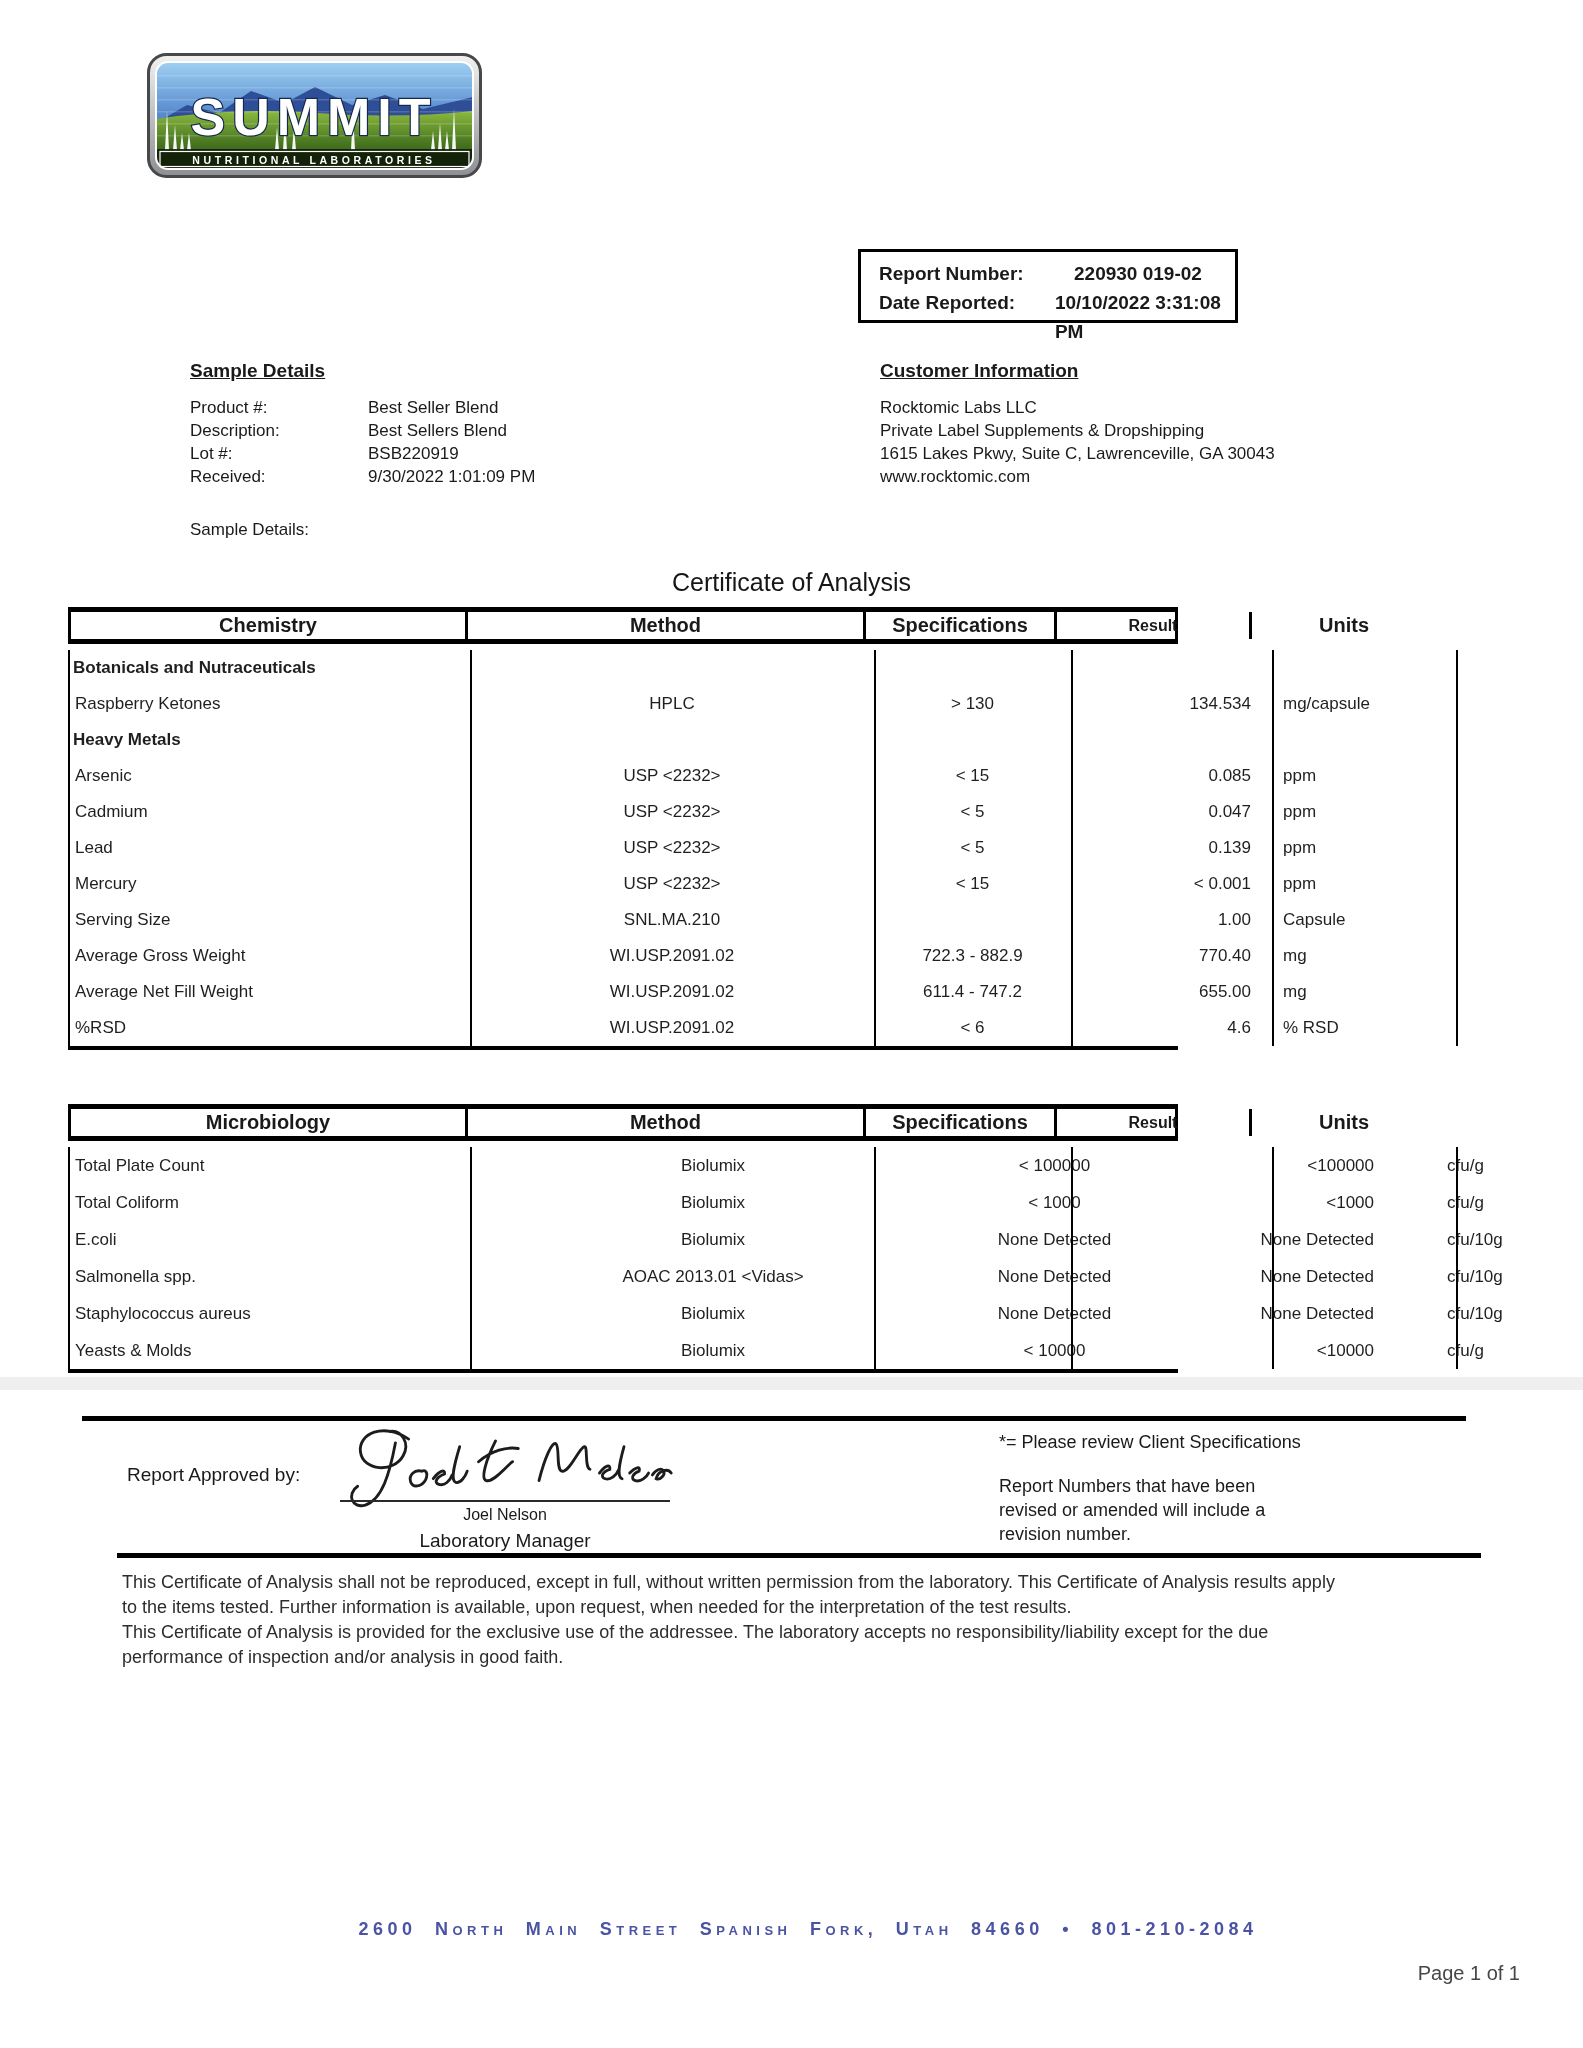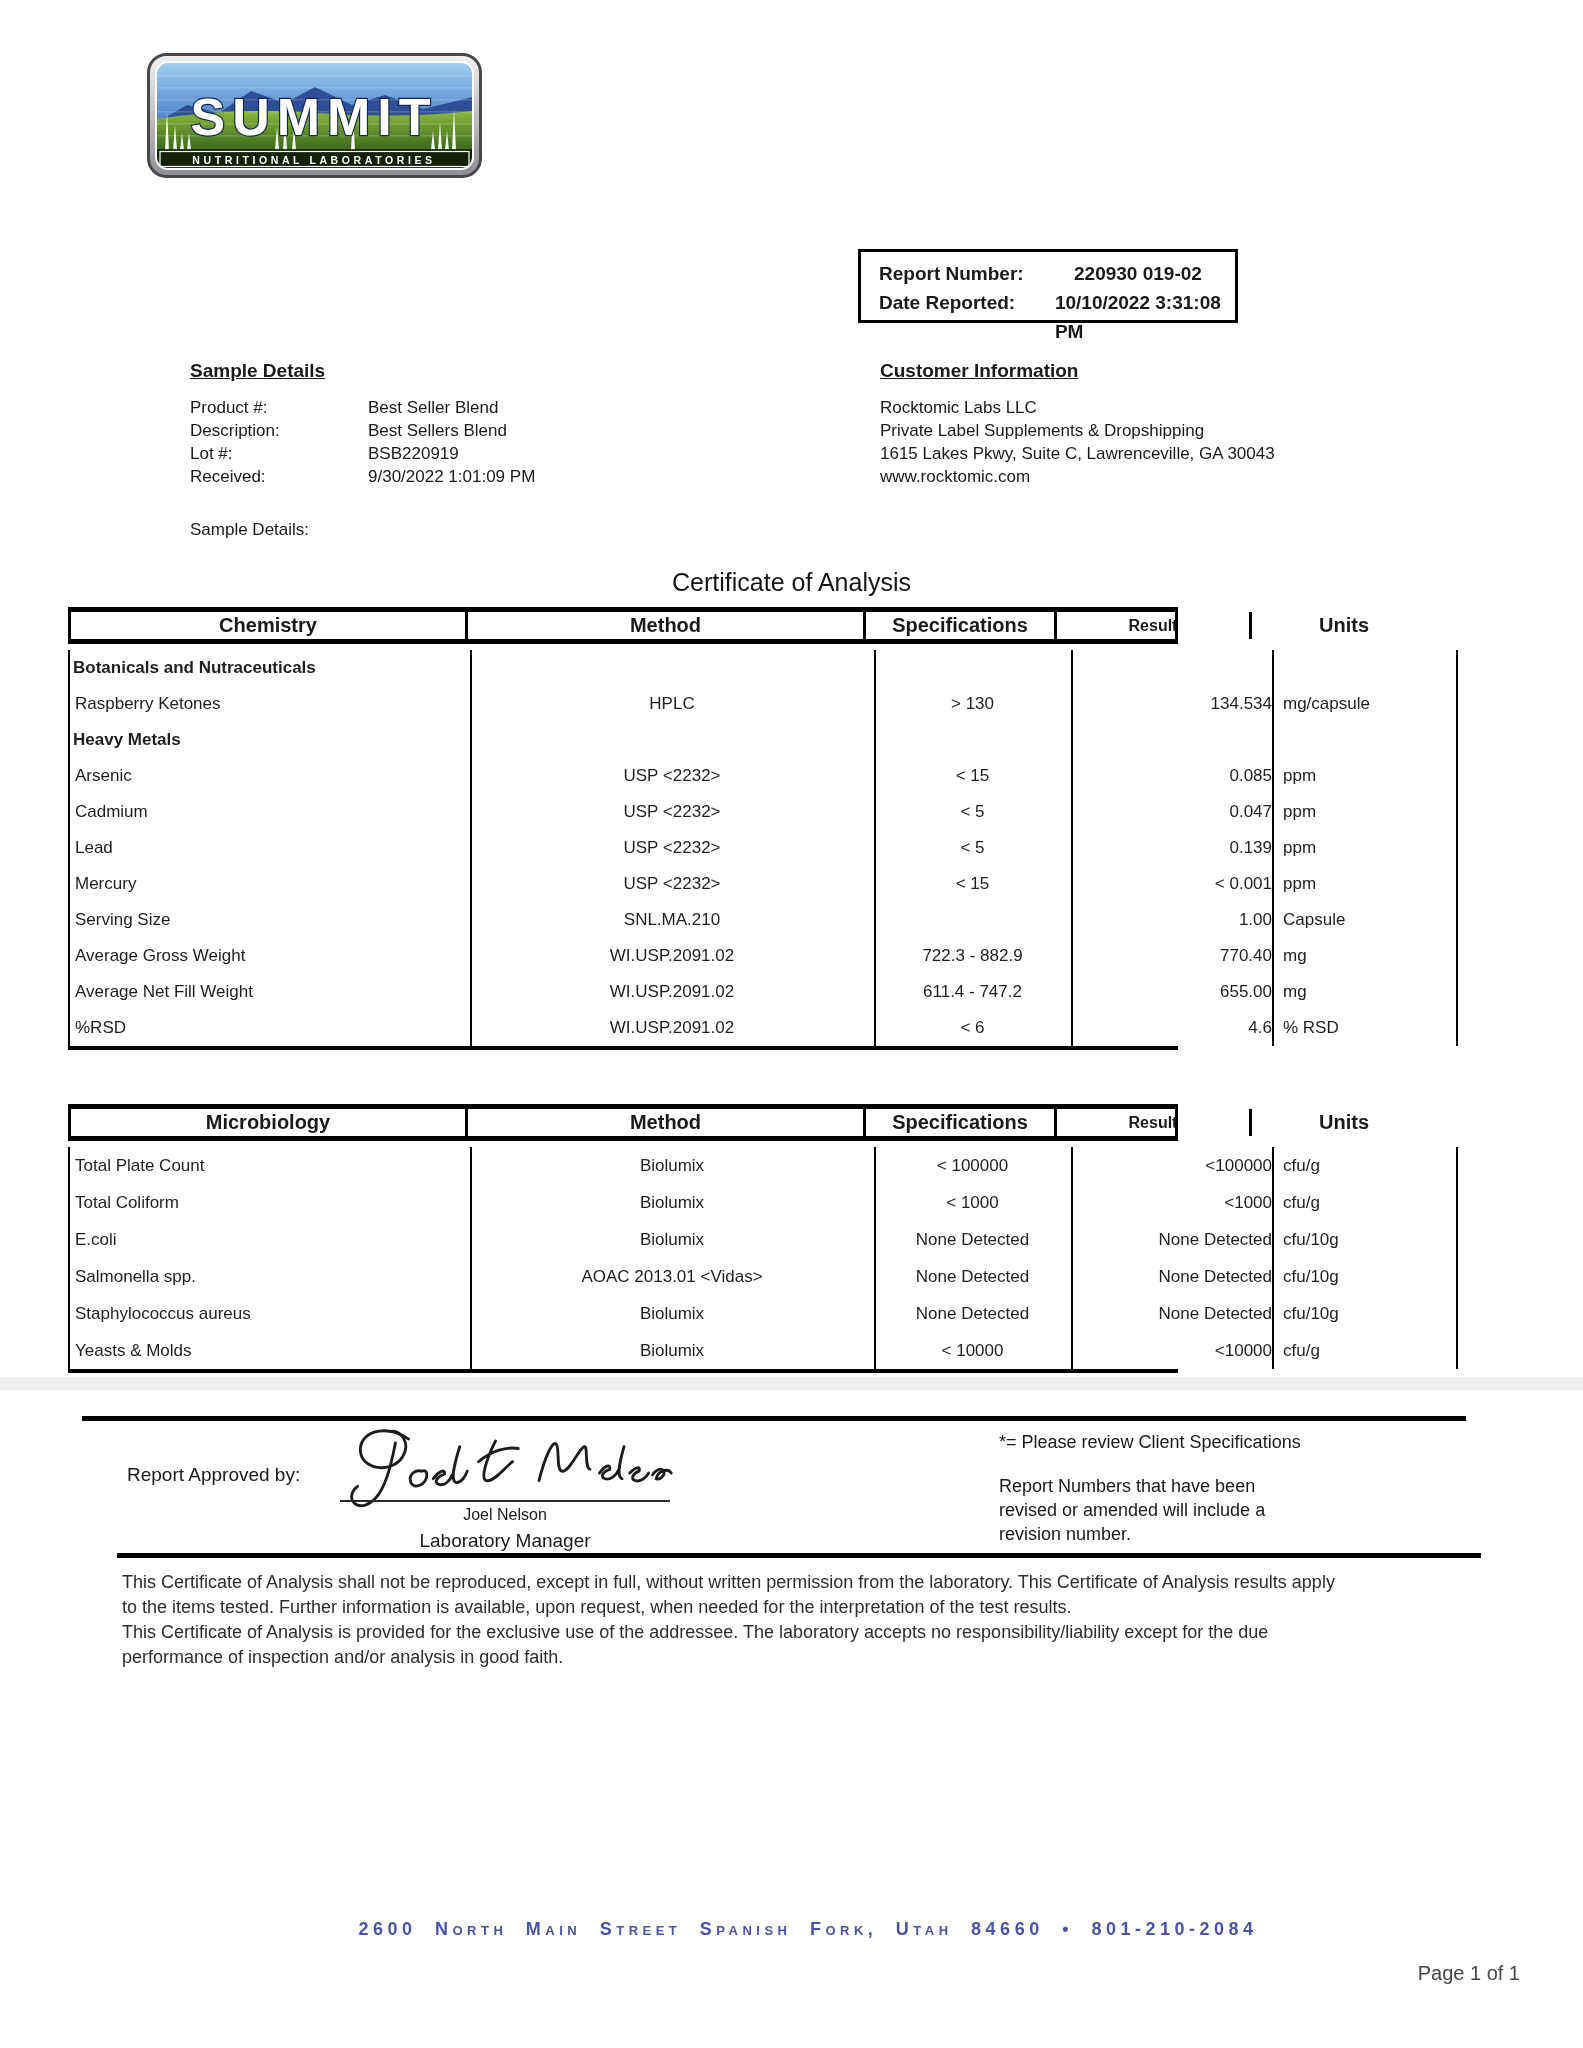--- a/index.html
+++ b/index.html
@@ -38,26 +38,26 @@
     border:3px solid #000;border-top-width:5px;border-bottom-width:5px;
     box-sizing:border-box;height:37px;
   }
   .th{font-weight:bold;font-size:20px;text-align:center;line-height:27px;border-right:3px solid #000;}
   .th:last-child{border-right:none;}
   .th-result{font-size:16px;}
   .tbody{position:relative;margin-top:6px;border-bottom:4px solid #000;}
   .vline{position:absolute;top:0;bottom:0;width:2px;background:#000;}
   .trow{display:grid;grid-template-columns:402px 404px 197px 201px 184px;align-items:center;}
   .chem-table .trow{height:36px;}
-  .micro-table .trow{height:37px;}
+  .micro-table .trow{height:37px;gap:41px;}
   .td{font-size:17px;color:#1f1f1f;white-space:nowrap;overflow:hidden;}
   .td.c1{text-align:left;padding-left:7px;}
   .td.c2{text-align:center;}
   .td.c3{text-align:center;}
-  .td.c4{text-align:right;padding-right:0;}
+  .td.c4{text-align:right;padding-right:21px;}
   .td.c5{text-align:left;padding-left:11px;}
   .td.section{grid-column:1 / -1;font-weight:bold;padding-left:5px;font-size:17px;}
   
   .gray-band{position:absolute;left:0;top:1377px;width:1583px;height:13px;background:#efefef;}
   
   .rule{position:absolute;background:#000;height:5px;}
   .rule-top{left:82px;top:1416px;width:1384px;}
   .rule-bottom{left:117px;top:1553px;width:1364px;}
   .approved-label{position:absolute;left:127px;top:1464px;font-size:19px;}
   .sig-svg{position:absolute;left:335px;top:1418px;width:340px;height:95px;}

